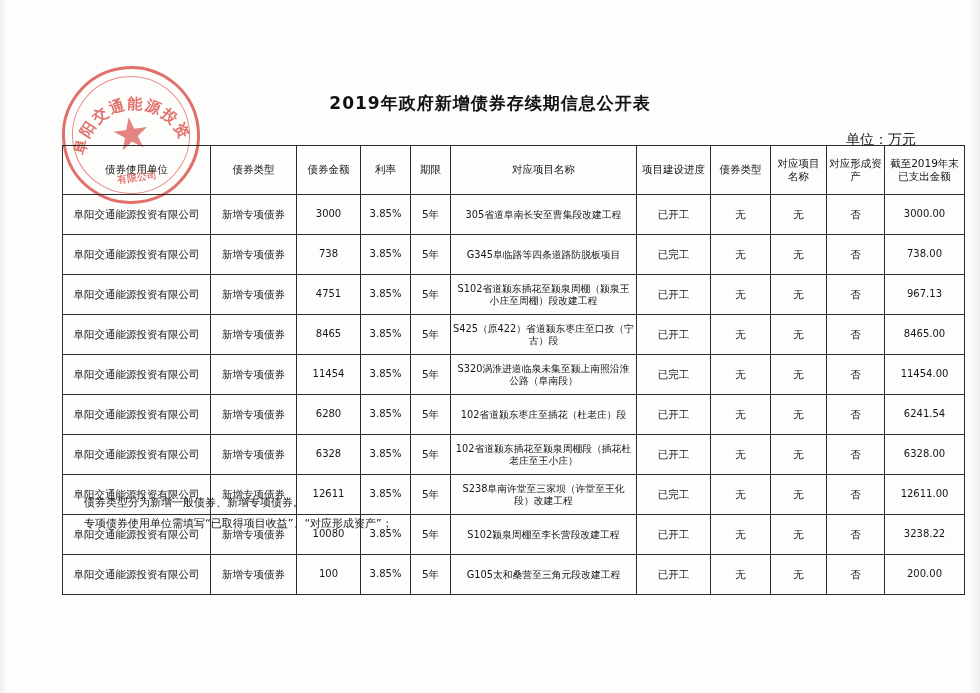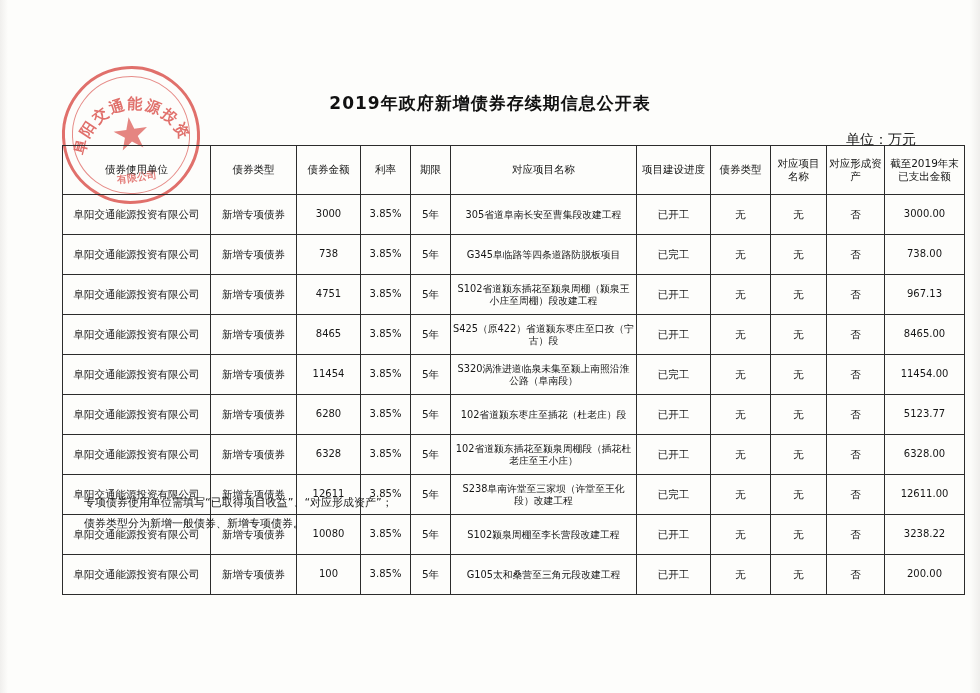--- a/index.html
+++ b/index.html
@@ -293,21 +293,21 @@
           <td class="unit-name">阜阳交通能源投资有限公司</td>
           <td>新增专项债券</td>
           <td class="num">6280</td>
           <td class="num">3.85%</td>
           <td>5年</td>
           <td class="proj">102省道颍东枣庄至插花（杜老庄）段</td>
           <td>已开工</td>
           <td>无</td>
           <td>无</td>
           <td>否</td>
-          <td class="num">5123.77</td>
+          <td class="num">6241.54</td>
         </tr>
         <tr>
           <td class="unit-name">阜阳交通能源投资有限公司</td>
           <td>新增专项债券</td>
           <td class="num">6328</td>
           <td class="num">3.85%</td>
           <td>5年</td>
           <td class="proj">102省道颍东插花至颍泉周棚段（插花杜老庄至王小庄）</td>
           <td>已开工</td>
           <td>无</td>
@@ -352,16 +352,16 @@
           <td>无</td>
           <td>无</td>
           <td>否</td>
           <td class="num">200.00</td>
         </tr>
       </tbody>
     </table>
   </div>
 
   <div class="notes">
+    <div class="indent">债券类型分为新增一般债券、新增专项债券。</div>
     <div class="indent">专项债券使用单位需填写“已取得项目收益”、“对应形成资产”；</div>
-    <div class="indent">债券类型分为新增一般债券、新增专项债券。</div>
   </div>
 </div>
 
 </body></html>

